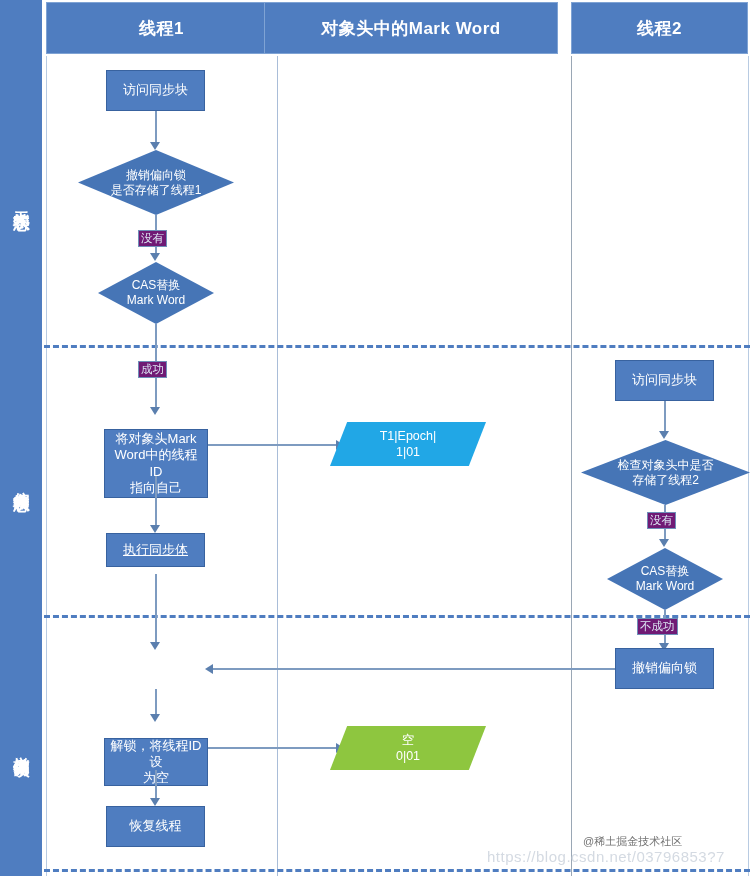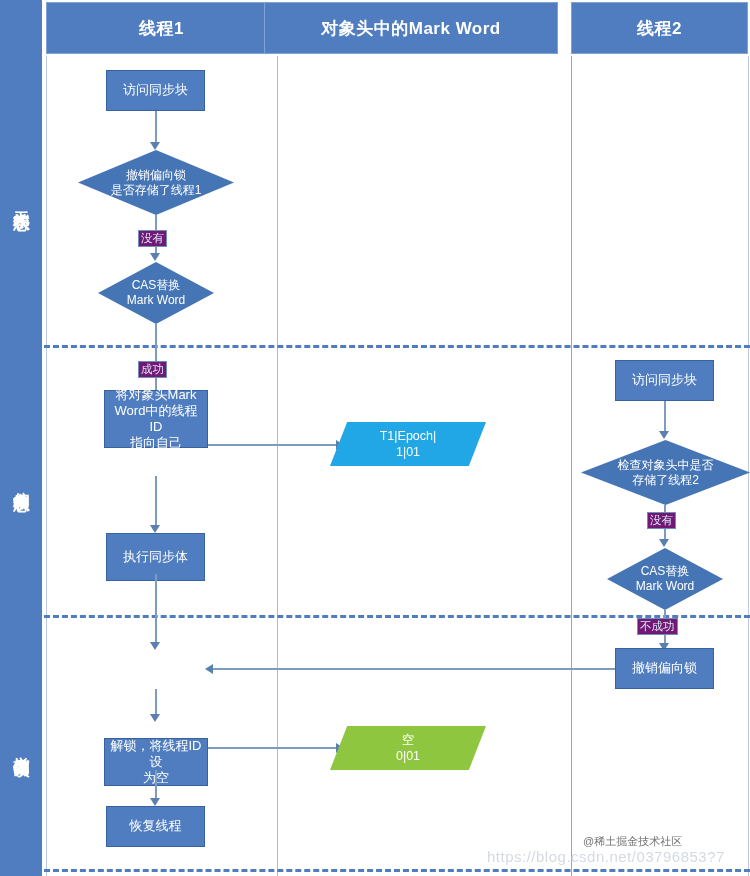--- a/index.html
+++ b/index.html
@@ -232,30 +232,30 @@
 
   <div class="diamond-wrap" style="left:98px;top:262px;width:116px;height:62px;">
     <div class="diamond-bg"></div>
     <div class="diamond-txt">CAS替换
 Mark Word</div>
   </div>
   <div class="vline" style="left:155px;top:324px;height:87px;"></div>
   <div class="edge-label" style="left:138px;top:361px;">成功</div>
   <div class="arrow-down" style="left:150px;top:407px;"></div>
 
-  <div class="node rect" style="left:104px;top:390px;width:104px;height:58px;">将对象头Mark
+  <div class="node rect" style="left:104px;top:429px;width:104px;height:69px;">将对象头Mark
 Word中的线程ID
 指向自己</div>
   <div class="vline" style="left:155px;top:476px;height:53px;"></div>
   <div class="arrow-down" style="left:150px;top:525px;"></div>
 
   <div class="hline" style="left:208px;top:444px;width:132px;"></div>
   <div class="arrow-right" style="left:336px;top:440px;"></div>
 
-  <div class="node rect" style="left:106px;top:533px;width:99px;height:48px;">执行同步体</div>
+  <div class="node rect" style="left:106px;top:533px;width:99px;height:34px;text-decoration:underline;">执行同步体</div>
   <div class="vline" style="left:155px;top:574px;height:72px;"></div>
   <div class="arrow-down" style="left:150px;top:642px;"></div>
 
   <div class="vline" style="left:155px;top:689px;height:29px;"></div>
   <div class="arrow-down" style="left:150px;top:714px;"></div>
 
   <div class="node rect" style="left:104px;top:722px;width:104px;height:48px;margin-top:16px;">解锁，将线程ID设
 为空</div>
   <div class="vline" style="left:155px;top:770px;height:32px;"></div>
   <div class="arrow-down" style="left:150px;top:798px;"></div>

